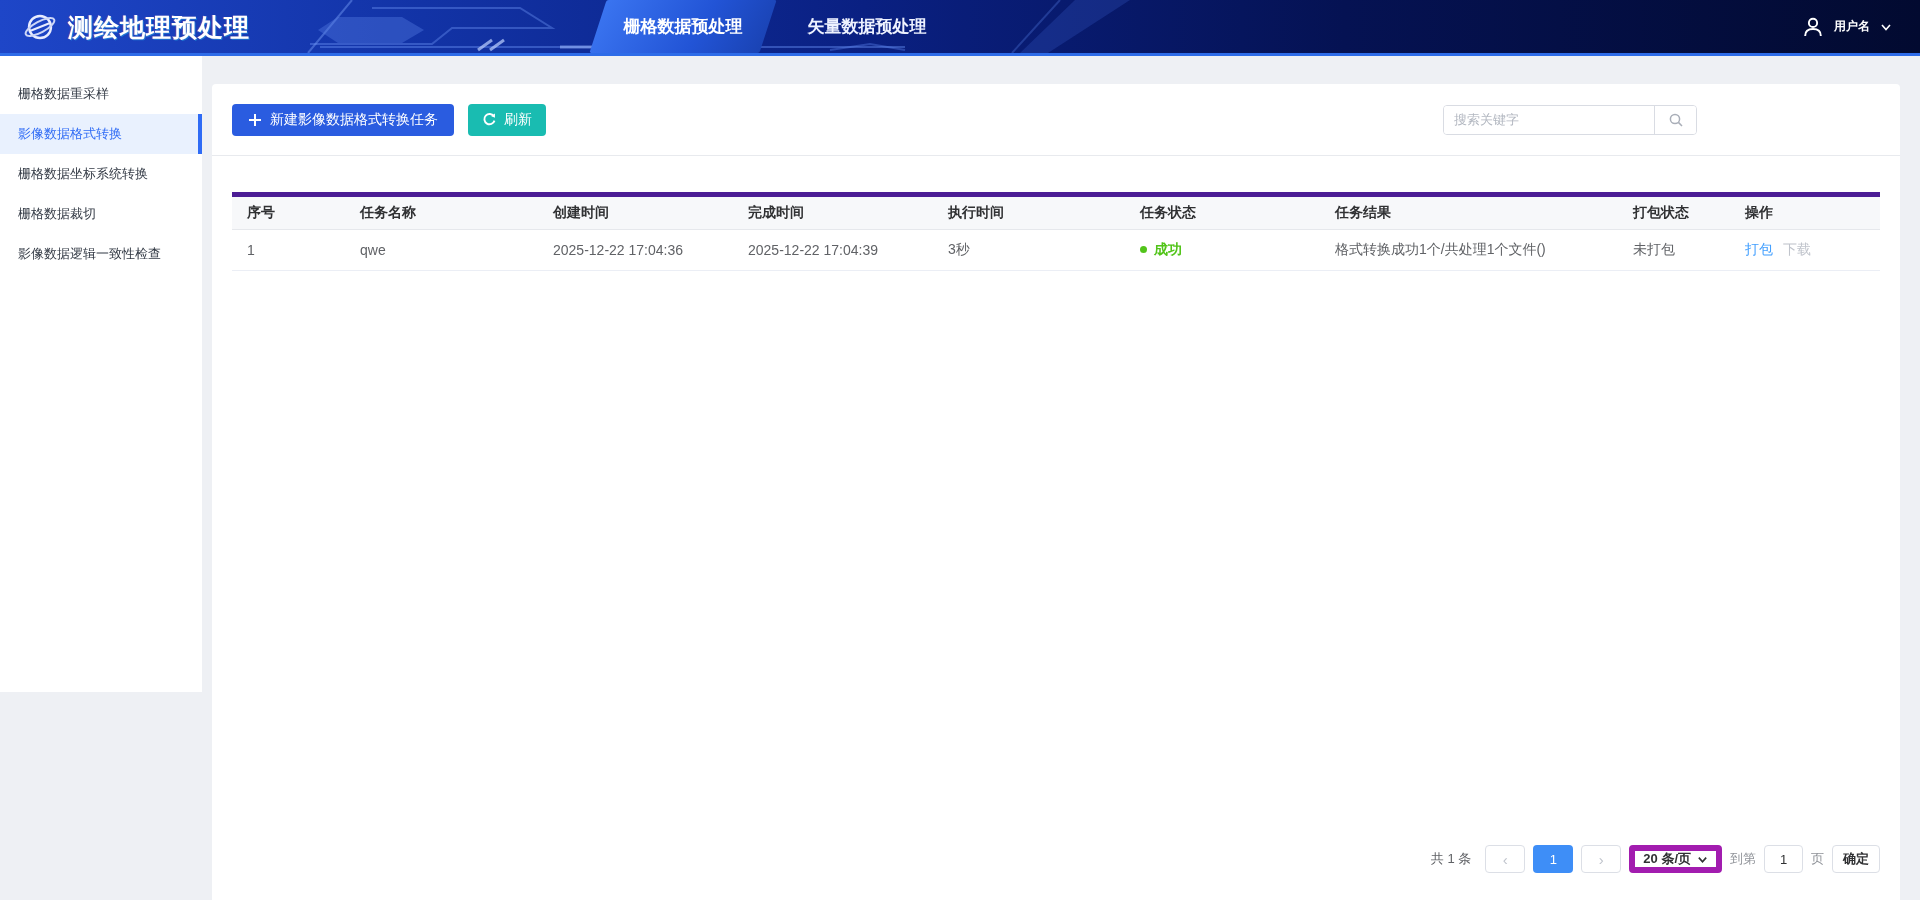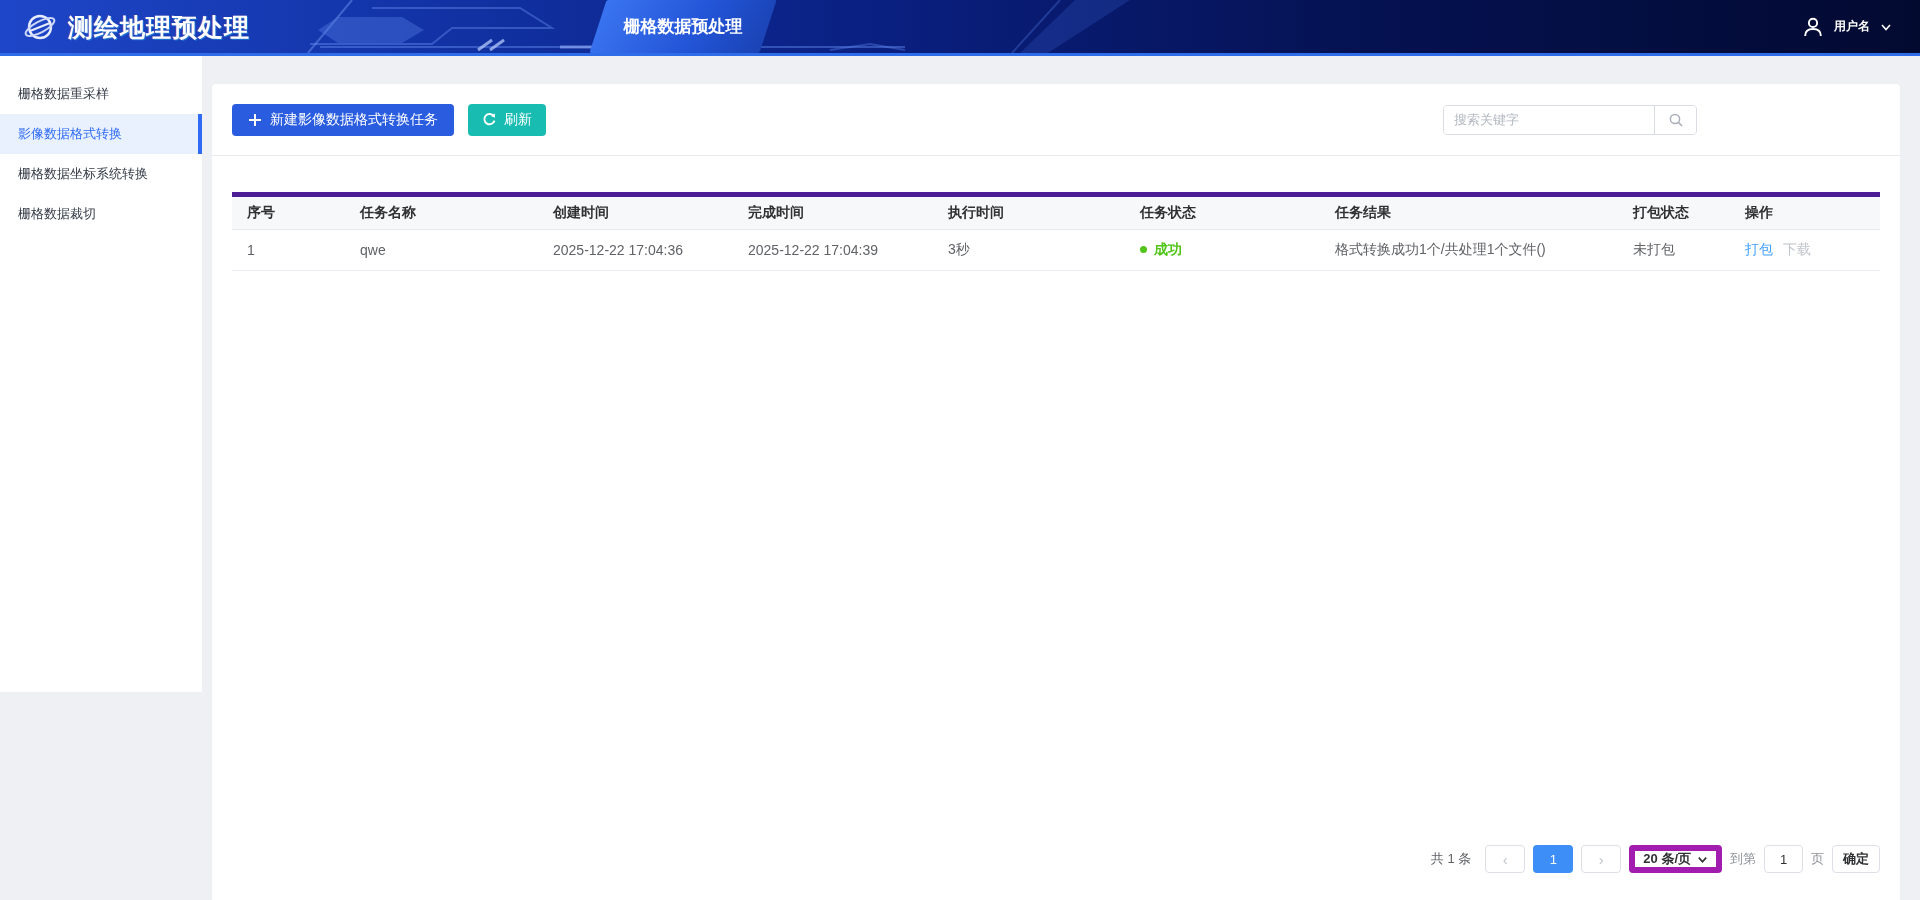--- a/index.html
+++ b/index.html
@@ -105,38 +105,40 @@
       <circle cx="18" cy="18" r="11" fill="none" stroke="#e8ecff" stroke-width="2.4"></circle>
       <ellipse cx="18" cy="18" rx="16" ry="5.5" fill="none" stroke="#cdd6f6" stroke-width="2" transform="rotate(-28 18 18)"></ellipse>
       <path d="M8 22 L28 14" stroke="#e8ecff" stroke-width="2" fill="none"></path>
     </svg>
     <span class="logo-title">测绘地理预处理</span>
   </div>
 
   <div class="tab-active">
     <span class="tab-label">栅格数据预处理</span>
   </div>
+  <div class="tab-inactive">矢量数据预处理</div>
 
   <div class="user-area">
     <svg width="22" height="22" viewBox="0 0 16 16">
       <circle cx="8" cy="5" r="3" fill="none" stroke="#fff" stroke-width="1.4"></circle>
       <path d="M2.3 14.5 C2.3 10.8 5 9.5 8 9.5 C11 9.5 13.7 10.8 13.7 14.5" fill="none" stroke="#fff" stroke-width="1.4"></path>
     </svg>
     <span>用户名</span>
     <svg width="12" height="12" viewBox="0 0 12 12">
       <polyline points="2,4 6,8.5 10,4" fill="none" stroke="#fff" stroke-width="1.6"></polyline>
     </svg>
   </div>
 </div>
 
 <div class="sidebar">
   <div class="side-item">栅格数据重采样</div>
   <div class="side-item active">影像数据格式转换</div>
   <div class="side-item">栅格数据坐标系统转换</div>
   <div class="side-item">栅格数据裁切</div>
+  <div class="side-item">影像数据逻辑一致性检查</div>
 </div>
 
 <div class="main">
   <div class="card">
 
     <div class="toolbar">
       <button class="btn-primary">
         <svg width="14" height="14" viewBox="0 0 14 14">
           <line x1="7" y1="1" x2="7" y2="13" stroke="#fff" stroke-width="2"></line>
           <line x1="1" y1="7" x2="13" y2="7" stroke="#fff" stroke-width="2"></line>

